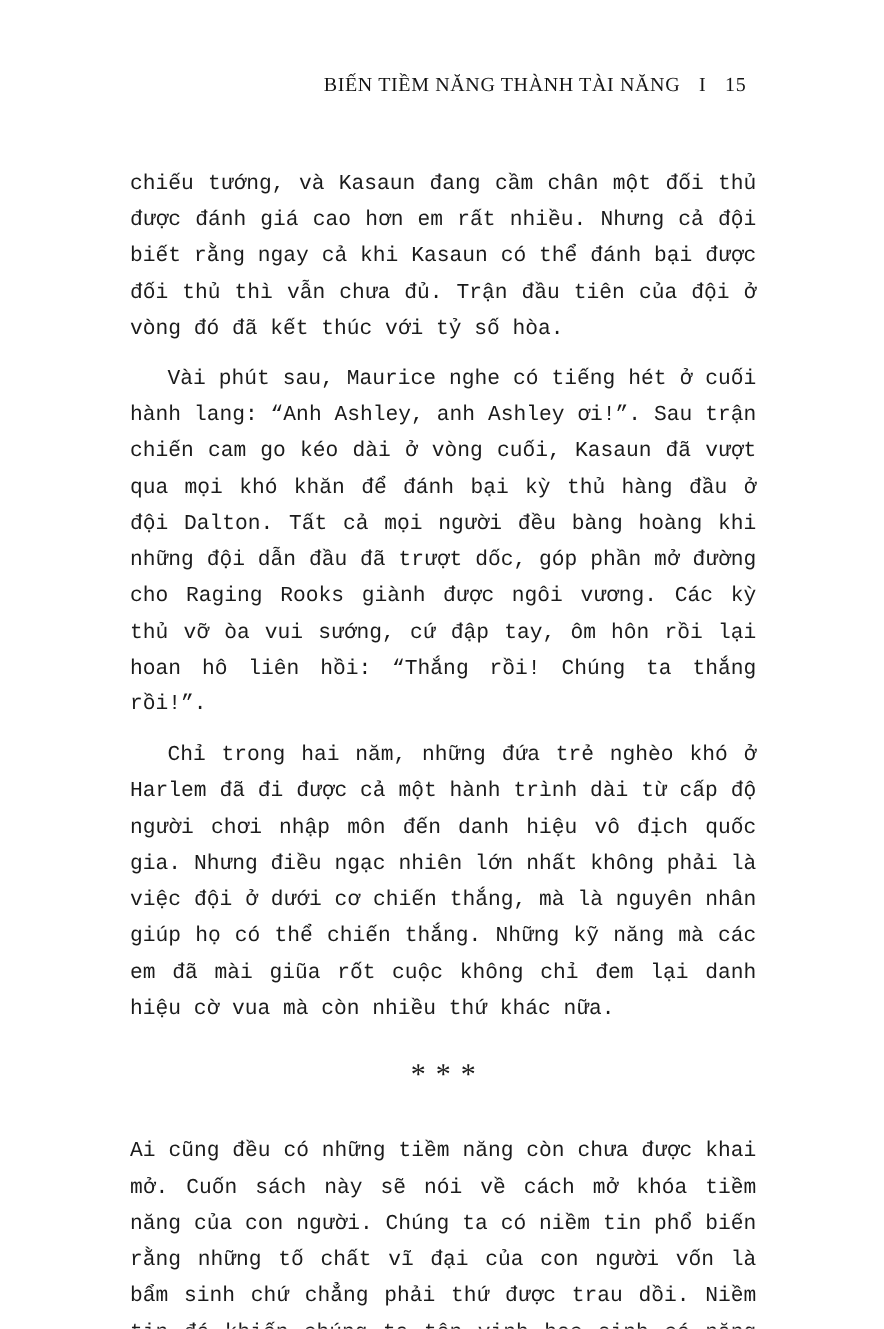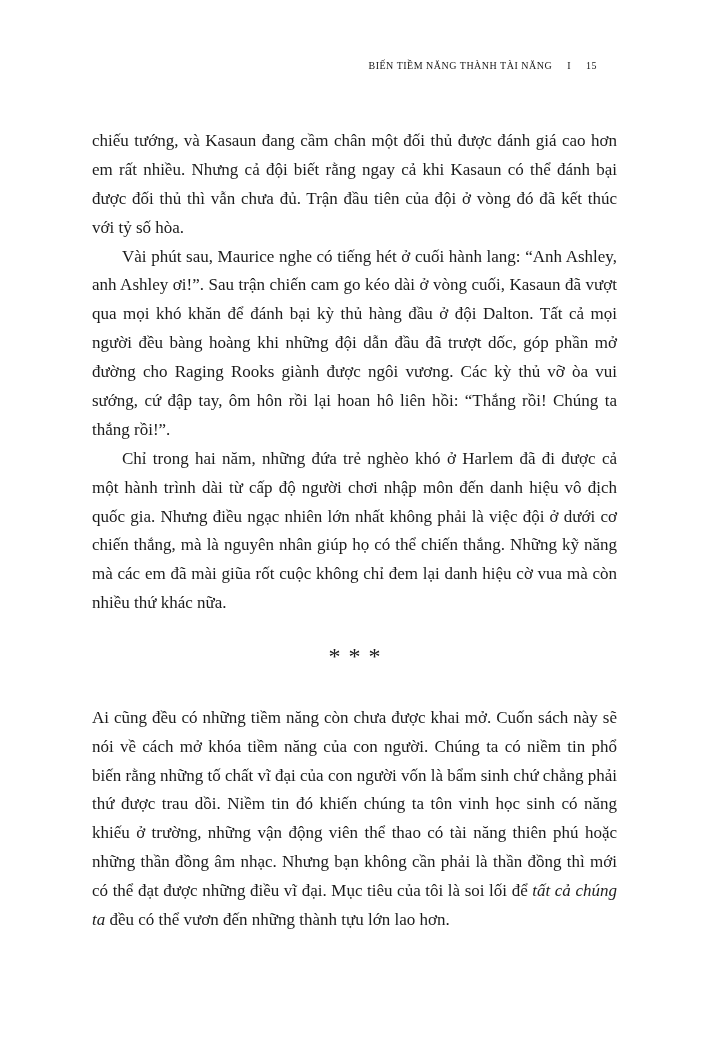--- a/index.html
+++ b/index.html
@@ -14,38 +14,38 @@
   .page {
     width: 707px;
     height: 1063px;
     background: #ffffff;
     font-family: "Liberation Serif", "DejaVu Serif", serif;
     color: #1b1b1b;
     padding: 60px 90px 40px 92px;
   }
   .running-head {
     text-align: right;
-    font-size: 10px;
+    font-size: 16px;
     letter-spacing: 0.5px;
     color: #151515;
     padding-right: 20px;
     margin-bottom: 56px;
     white-space: nowrap;
   }
   .running-head .head-div {
     display: inline-block;
     margin: 0 15px;
   }
   .body-text {
     font-size: 17px;
     line-height: 1.7;
     text-align: justify;
     color: #1b1b1b;
   }
-  .para { margin: 0; }
+  .para { margin: 12px; font-family: Liberation Mono, monospace; }
   .para.indent { text-indent: 30px; }
   .section-sep {
     text-align: center;
     font-size: 24px;
     letter-spacing: 8px;
     padding-left: 8px; 
     margin: 22px 0 30px 0;
     line-height: 1.4;
     color: #1b1b1b;
   }

